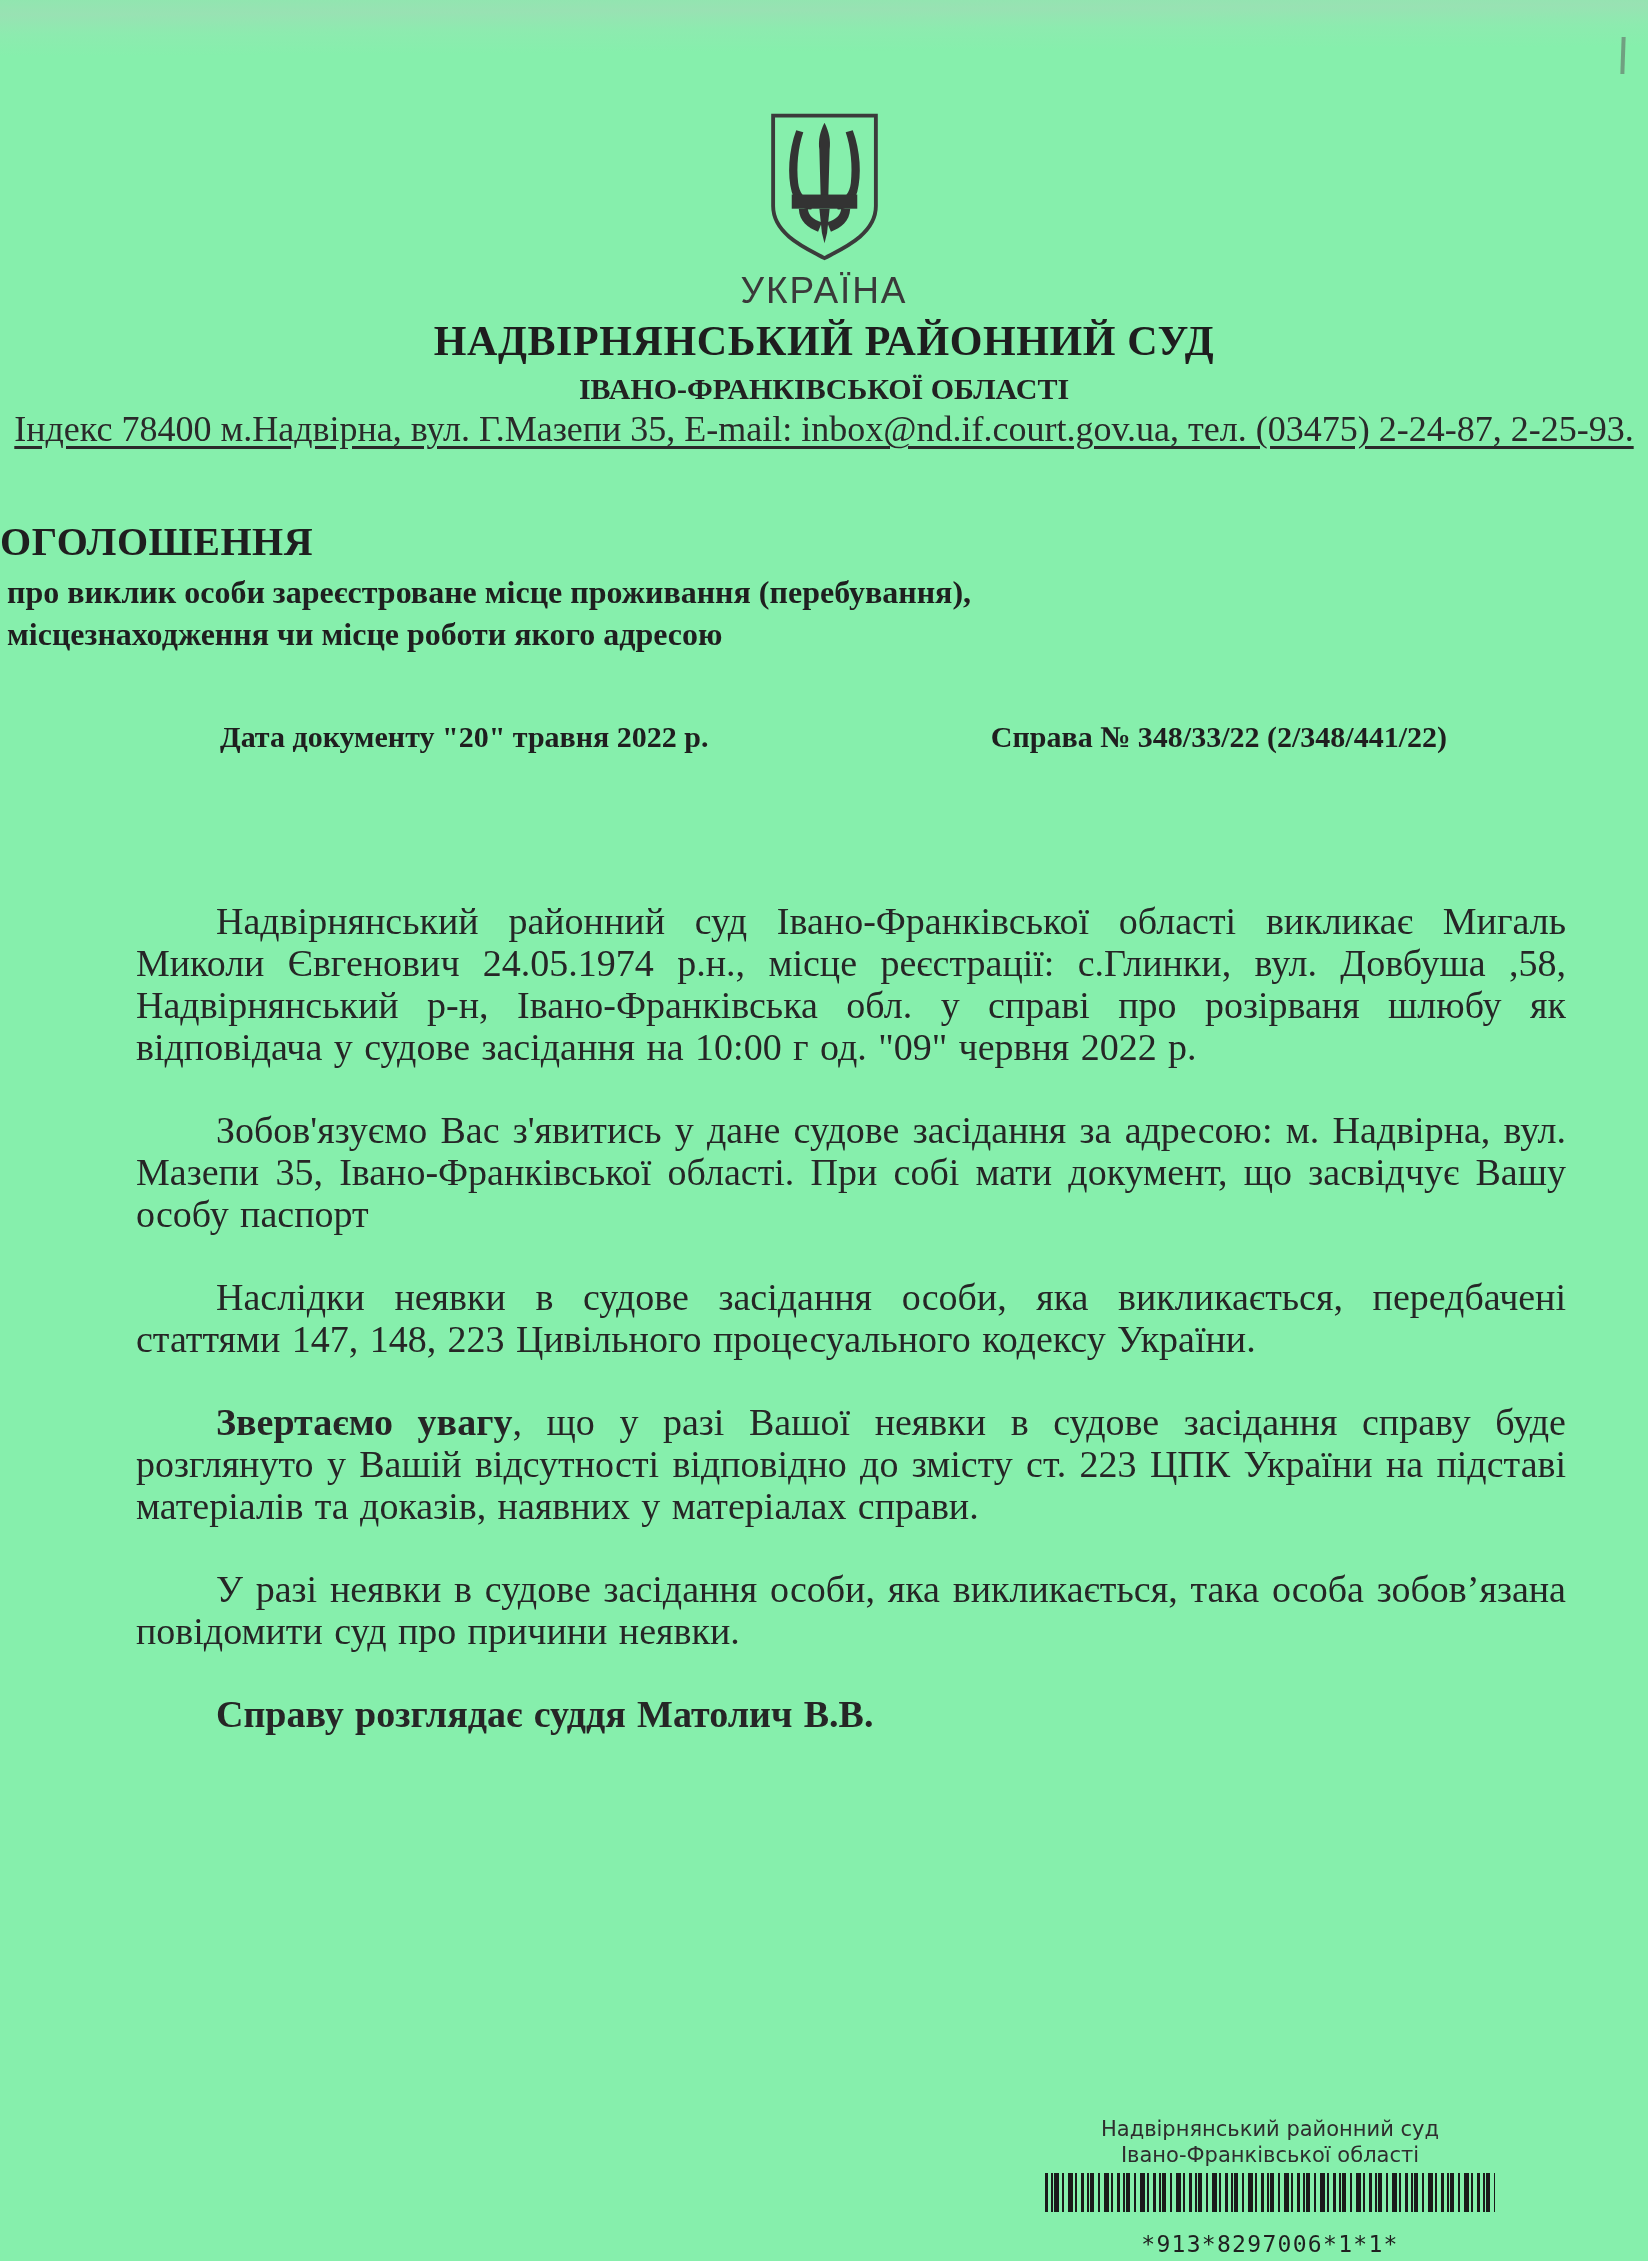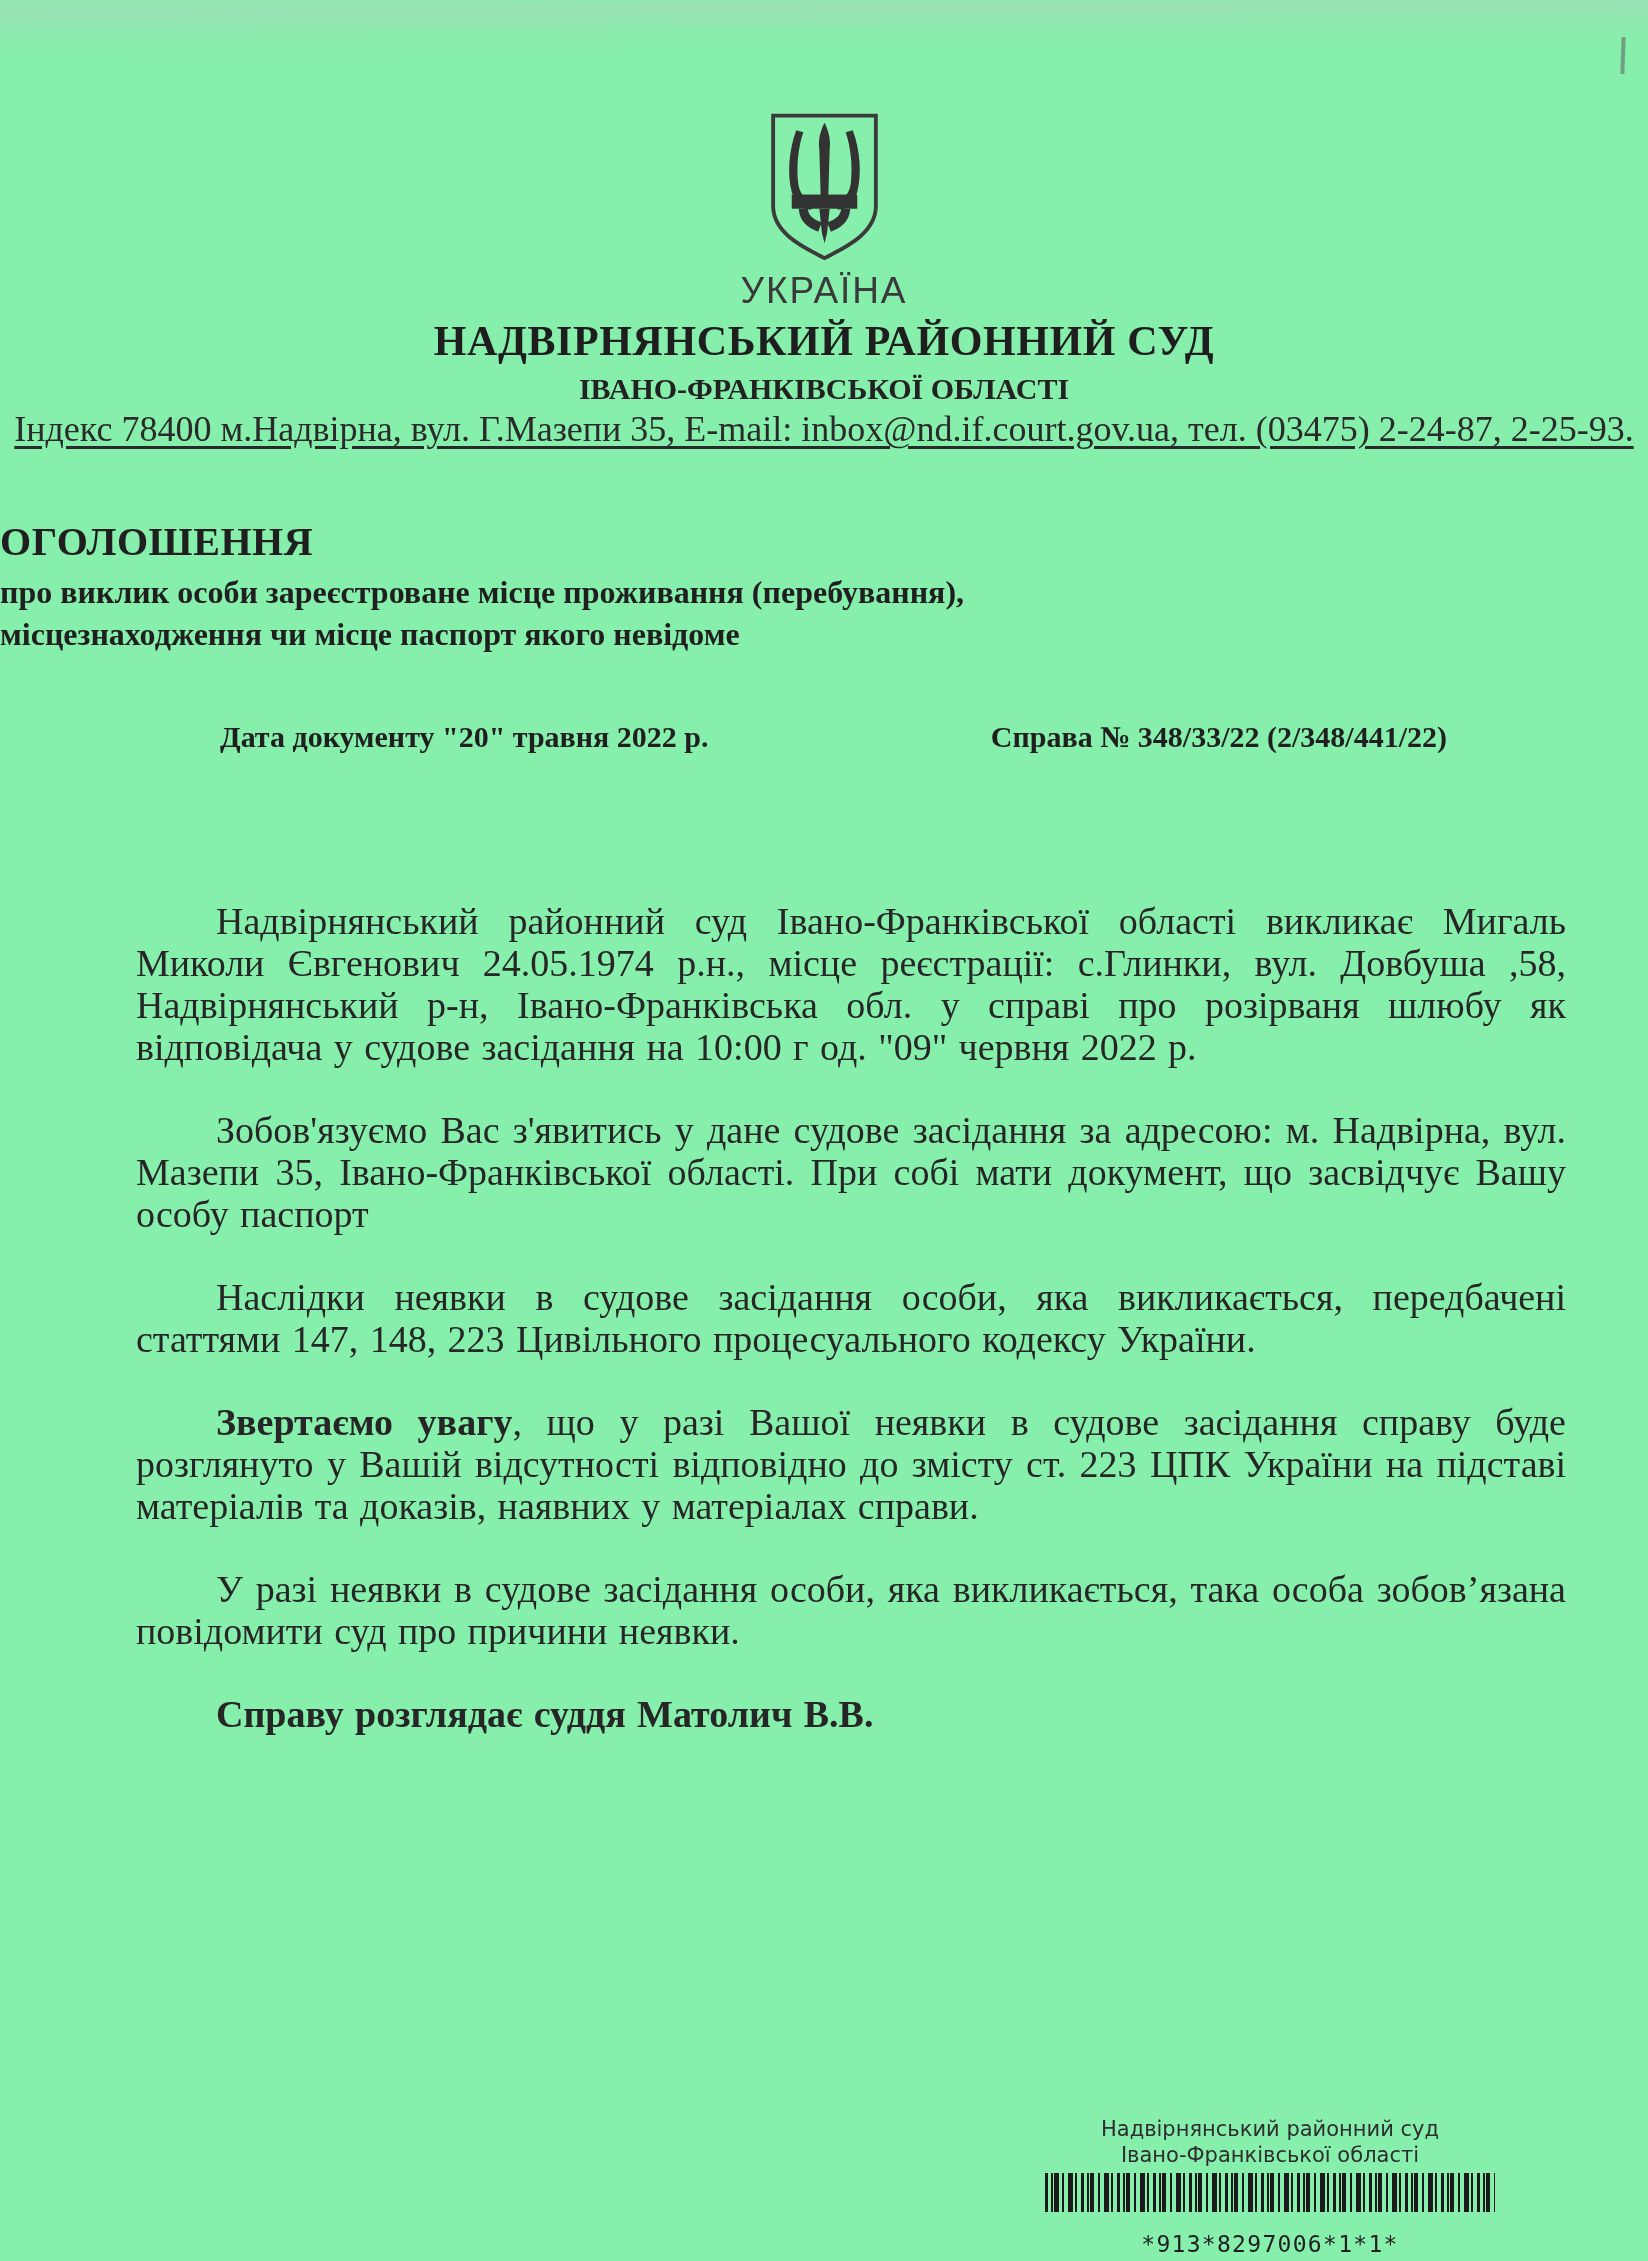--- a/index.html
+++ b/index.html
@@ -35,21 +35,21 @@
     letter-spacing: 0.6px; color: #1e1e1e;
   }
   .region { margin-top: 6.4px; font-size: 30px; line-height: 35px; font-weight: bold; color: #222; }
   .contact {
     margin: 5.1px auto 0; font-size: 36px; line-height: 36px;
     text-decoration: underline; text-underline-offset: 5.1px; color: #2a2a2a;
   }
   
   .title { text-align: left; margin-top: 72px; color: #1f1f1f; }
   .title h2 { margin: 0; font-size: 40px; line-height: 45px; letter-spacing: 0.6px; }
-  .title .sub { font-size: 32px; line-height: 42px; font-weight: bold; }
+  .title .sub { font-size: 32px; line-height: 42px; font-weight: bold; padding-left: 7px; }
   .title .sub:first-of-type { margin-top: 6.4px; }
   
   .meta {
     display: flex; justify-content: space-between;
     margin: 62px 0 0 136px; width: 1427px;
     padding-left: 84px; padding-right: 116px; box-sizing: border-box;
     font-size: 30px; line-height: 39px; font-weight: bold; color: #1f1f1f;
   }
   
   .bodytext { margin: 144px 0 0 136px; width: 1430px; }
@@ -107,21 +107,21 @@
     </div>
     <div class="country">УКРАЇНА</div>
     <h1 class="court">НАДВІРНЯНСЬКИЙ РАЙОННИЙ СУД</h1>
     <div class="region">ІВАНО-ФРАНКІВСЬКОЇ ОБЛАСТІ</div>
     <div class="contact">Індекс 78400 м.Надвірна, вул. Г.Мазепи 35, E-mail: inbox@nd.if.court.gov.ua, тел. (03475) 2-24-87, 2-25-93.</div>
   </header>
 
   <section class="title">
     <h2>ОГОЛОШЕННЯ</h2>
     <div class="sub">про виклик особи зареєстроване місце проживання (перебування),</div>
-    <div class="sub">місцезнаходження чи місце паспорт якого невідоме</div>
+    <div class="sub">місцезнаходження чи місце роботи якого адресою</div>
   </section>
 
   <div class="meta">
     <div>Дата документу "20" травня 2022 р.</div>
     <div>Справа № 348/33/22 (2/348/441/22)</div>
   </div>
 
   <main class="bodytext">
     <p>Надвірнянський районний суд Івано-Франківської області викликає Мигаль Миколи Євгенович 24.05.1974 р.н., місце реєстрації: с.Глинки, вул. Довбуша ,58, Надвірнянський р-н, Івано-Франківська обл. у справі про розірваня шлюбу як відповідача у судове засідання на 10:00 г од. "09" червня 2022 р.</p>
     <p>Зобов'язуємо Вас з'явитись у дане судове засідання за адресою: м. Надвірна, вул. Мазепи 35, Івано-Франківської області. При собі мати документ, що засвідчує Вашу особу паспорт</p>

